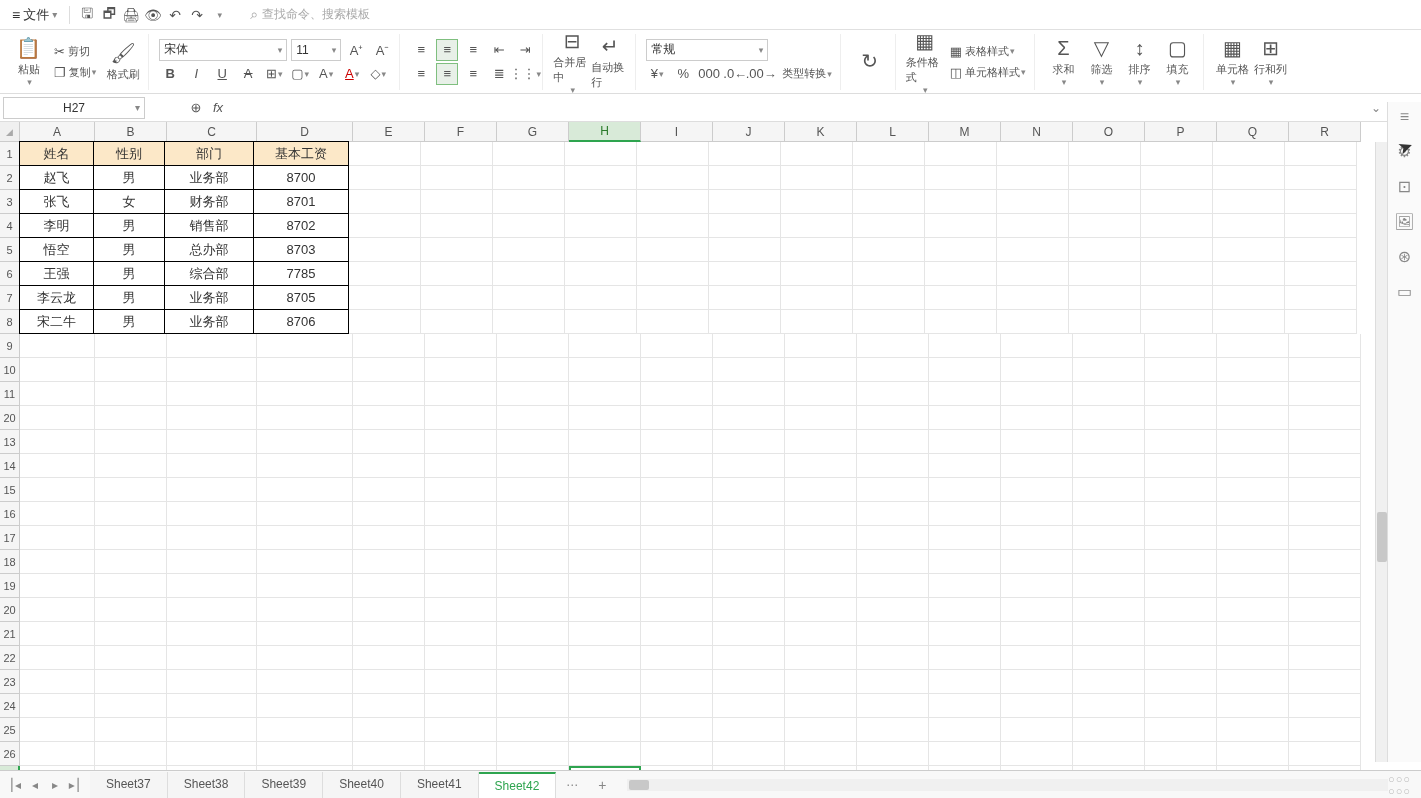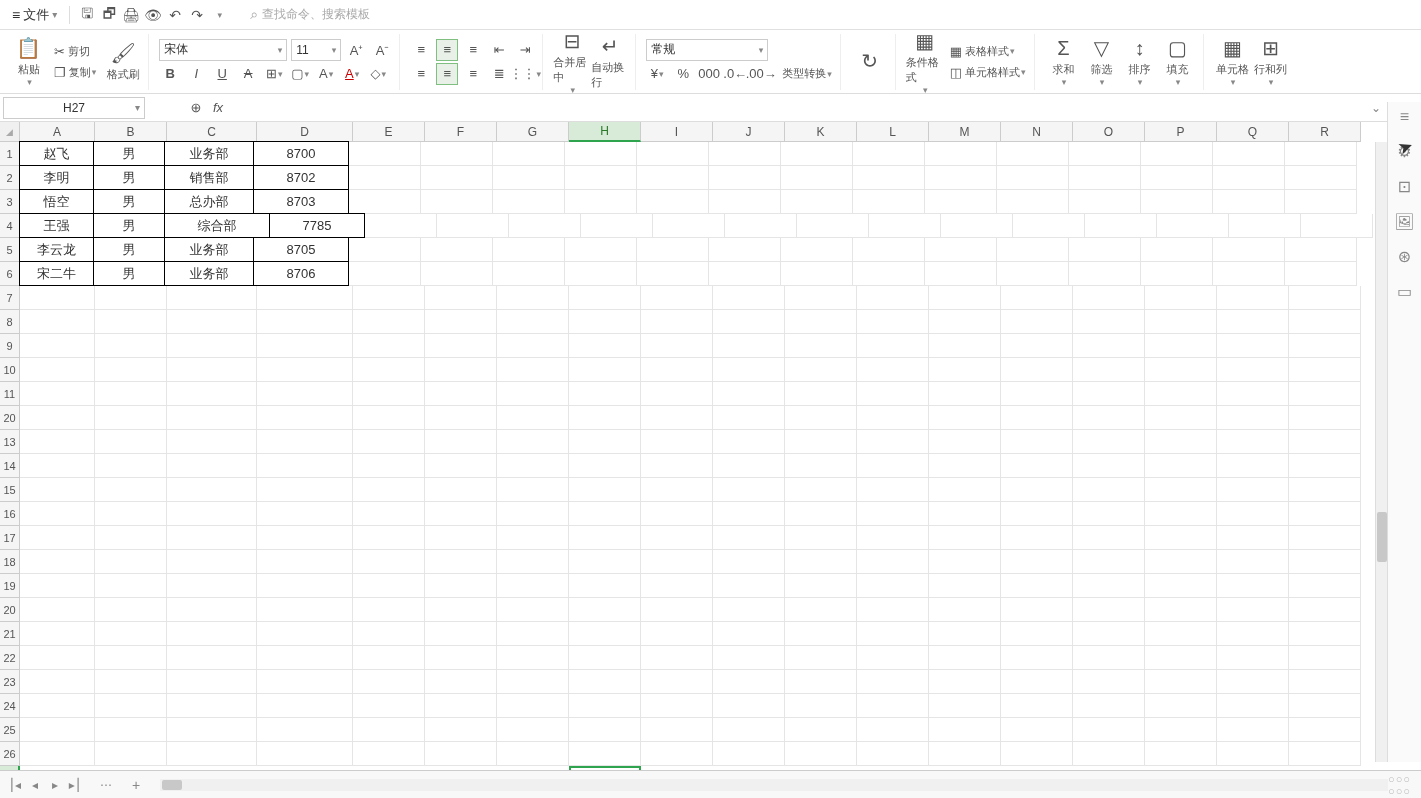--- a/index.html
+++ b/index.html
@@ -327,40 +327,80 @@
           <div class="row-h">22</div>
           <div class="row-h">23</div>
           <div class="row-h">24</div>
           <div class="row-h">25</div>
           <div class="row-h">26</div>
           <div class="row-h active">27</div>
           <div class="row-h">28</div>
         </div>
       <div class="cells" id="cells">
           <div class="cell-row">
+            <div class="cell header-cell" style="width: 75px;">姓名</div>
+            <div class="cell header-cell" style="width: 72px;">性别</div>
+            <div class="cell header-cell" style="width: 90px;">部门</div>
+            <div class="cell header-cell" style="width: 96px;">基本工资</div>
+            <div class="cell" style="width: 72px;"></div>
+            <div class="cell" style="width: 72px;"></div>
+            <div class="cell" style="width: 72px;"></div>
+            <div class="cell" style="width: 72px;"></div>
+            <div class="cell" style="width: 72px;"></div>
+            <div class="cell" style="width: 72px;"></div>
+            <div class="cell" style="width: 72px;"></div>
+            <div class="cell" style="width: 72px;"></div>
+            <div class="cell" style="width: 72px;"></div>
+            <div class="cell" style="width: 72px;"></div>
+            <div class="cell" style="width: 72px;"></div>
+            <div class="cell" style="width: 72px;"></div>
+            <div class="cell" style="width: 72px;"></div>
+            <div class="cell" style="width: 72px;"></div>
+          </div>
+          <div class="cell-row">
             <div class="cell data-border" style="width: 75px;">赵飞</div>
             <div class="cell data-border" style="width: 72px;">男</div>
             <div class="cell data-border" style="width: 90px;">业务部</div>
             <div class="cell data-border" style="width: 96px;">8700</div>
             <div class="cell" style="width: 72px;"></div>
             <div class="cell" style="width: 72px;"></div>
             <div class="cell" style="width: 72px;"></div>
             <div class="cell" style="width: 72px;"></div>
             <div class="cell" style="width: 72px;"></div>
             <div class="cell" style="width: 72px;"></div>
             <div class="cell" style="width: 72px;"></div>
             <div class="cell" style="width: 72px;"></div>
             <div class="cell" style="width: 72px;"></div>
             <div class="cell" style="width: 72px;"></div>
             <div class="cell" style="width: 72px;"></div>
             <div class="cell" style="width: 72px;"></div>
             <div class="cell" style="width: 72px;"></div>
             <div class="cell" style="width: 72px;"></div>
           </div>
           <div class="cell-row">
+            <div class="cell data-border" style="width: 75px;">张飞</div>
+            <div class="cell data-border" style="width: 72px;">女</div>
+            <div class="cell data-border" style="width: 90px;">财务部</div>
+            <div class="cell data-border" style="width: 96px;">8701</div>
+            <div class="cell" style="width: 72px;"></div>
+            <div class="cell" style="width: 72px;"></div>
+            <div class="cell" style="width: 72px;"></div>
+            <div class="cell" style="width: 72px;"></div>
+            <div class="cell" style="width: 72px;"></div>
+            <div class="cell" style="width: 72px;"></div>
+            <div class="cell" style="width: 72px;"></div>
+            <div class="cell" style="width: 72px;"></div>
+            <div class="cell" style="width: 72px;"></div>
+            <div class="cell" style="width: 72px;"></div>
+            <div class="cell" style="width: 72px;"></div>
+            <div class="cell" style="width: 72px;"></div>
+            <div class="cell" style="width: 72px;"></div>
+            <div class="cell" style="width: 72px;"></div>
+          </div>
+          <div class="cell-row">
             <div class="cell data-border" style="width: 75px;">李明</div>
             <div class="cell data-border" style="width: 72px;">男</div>
             <div class="cell data-border" style="width: 90px;">销售部</div>
             <div class="cell data-border" style="width: 96px;">8702</div>
             <div class="cell" style="width: 72px;"></div>
             <div class="cell" style="width: 72px;"></div>
             <div class="cell" style="width: 72px;"></div>
             <div class="cell" style="width: 72px;"></div>
             <div class="cell" style="width: 72px;"></div>
             <div class="cell" style="width: 72px;"></div>
@@ -389,21 +429,21 @@
             <div class="cell" style="width: 72px;"></div>
             <div class="cell" style="width: 72px;"></div>
             <div class="cell" style="width: 72px;"></div>
             <div class="cell" style="width: 72px;"></div>
             <div class="cell" style="width: 72px;"></div>
             <div class="cell" style="width: 72px;"></div>
           </div>
           <div class="cell-row">
             <div class="cell data-border" style="width: 75px;">王强</div>
             <div class="cell data-border" style="width: 72px;">男</div>
-            <div class="cell data-border" style="width: 106px;">综合部</div>
+            <div class="cell data-border" style="width: 90px;">综合部</div>
             <div class="cell data-border" style="width: 96px;">7785</div>
             <div class="cell" style="width: 72px;"></div>
             <div class="cell" style="width: 72px;"></div>
             <div class="cell" style="width: 72px;"></div>
             <div class="cell" style="width: 72px;"></div>
             <div class="cell" style="width: 72px;"></div>
             <div class="cell" style="width: 72px;"></div>
             <div class="cell" style="width: 72px;"></div>
             <div class="cell" style="width: 72px;"></div>
             <div class="cell" style="width: 72px;"></div>
@@ -875,19 +915,27 @@
 </div>
 <div class="cursor-ptr">➤</div>
 
 <div class="sheet-tabs">
   <div class="sheet-nav">
     <div class="sheet-nav-btn">⎮◂</div>
     <div class="sheet-nav-btn">◂</div>
     <div class="sheet-nav-btn">▸</div>
     <div class="sheet-nav-btn">▸⎮</div>
   </div>
+  <div id="sheet-tabs-list" style="display:flex;">
+      <div class="sheet-tab">Sheet37</div>
+      <div class="sheet-tab">Sheet38</div>
+      <div class="sheet-tab">Sheet39</div>
+      <div class="sheet-tab">Sheet40</div>
+      <div class="sheet-tab">Sheet41</div>
+      <div class="sheet-tab active">Sheet42</div>
+    </div>
   <div class="sheet-more">⋯</div>
   <div class="sheet-add">+</div>
   <div class="hscroll-area">
     <div class="hscroll-thumb" style="left:2px; width:20px;"></div>
   </div>
   <div class="bottom-dots">○○○<br>○○○</div>
 </div>
 
 </body></html>

